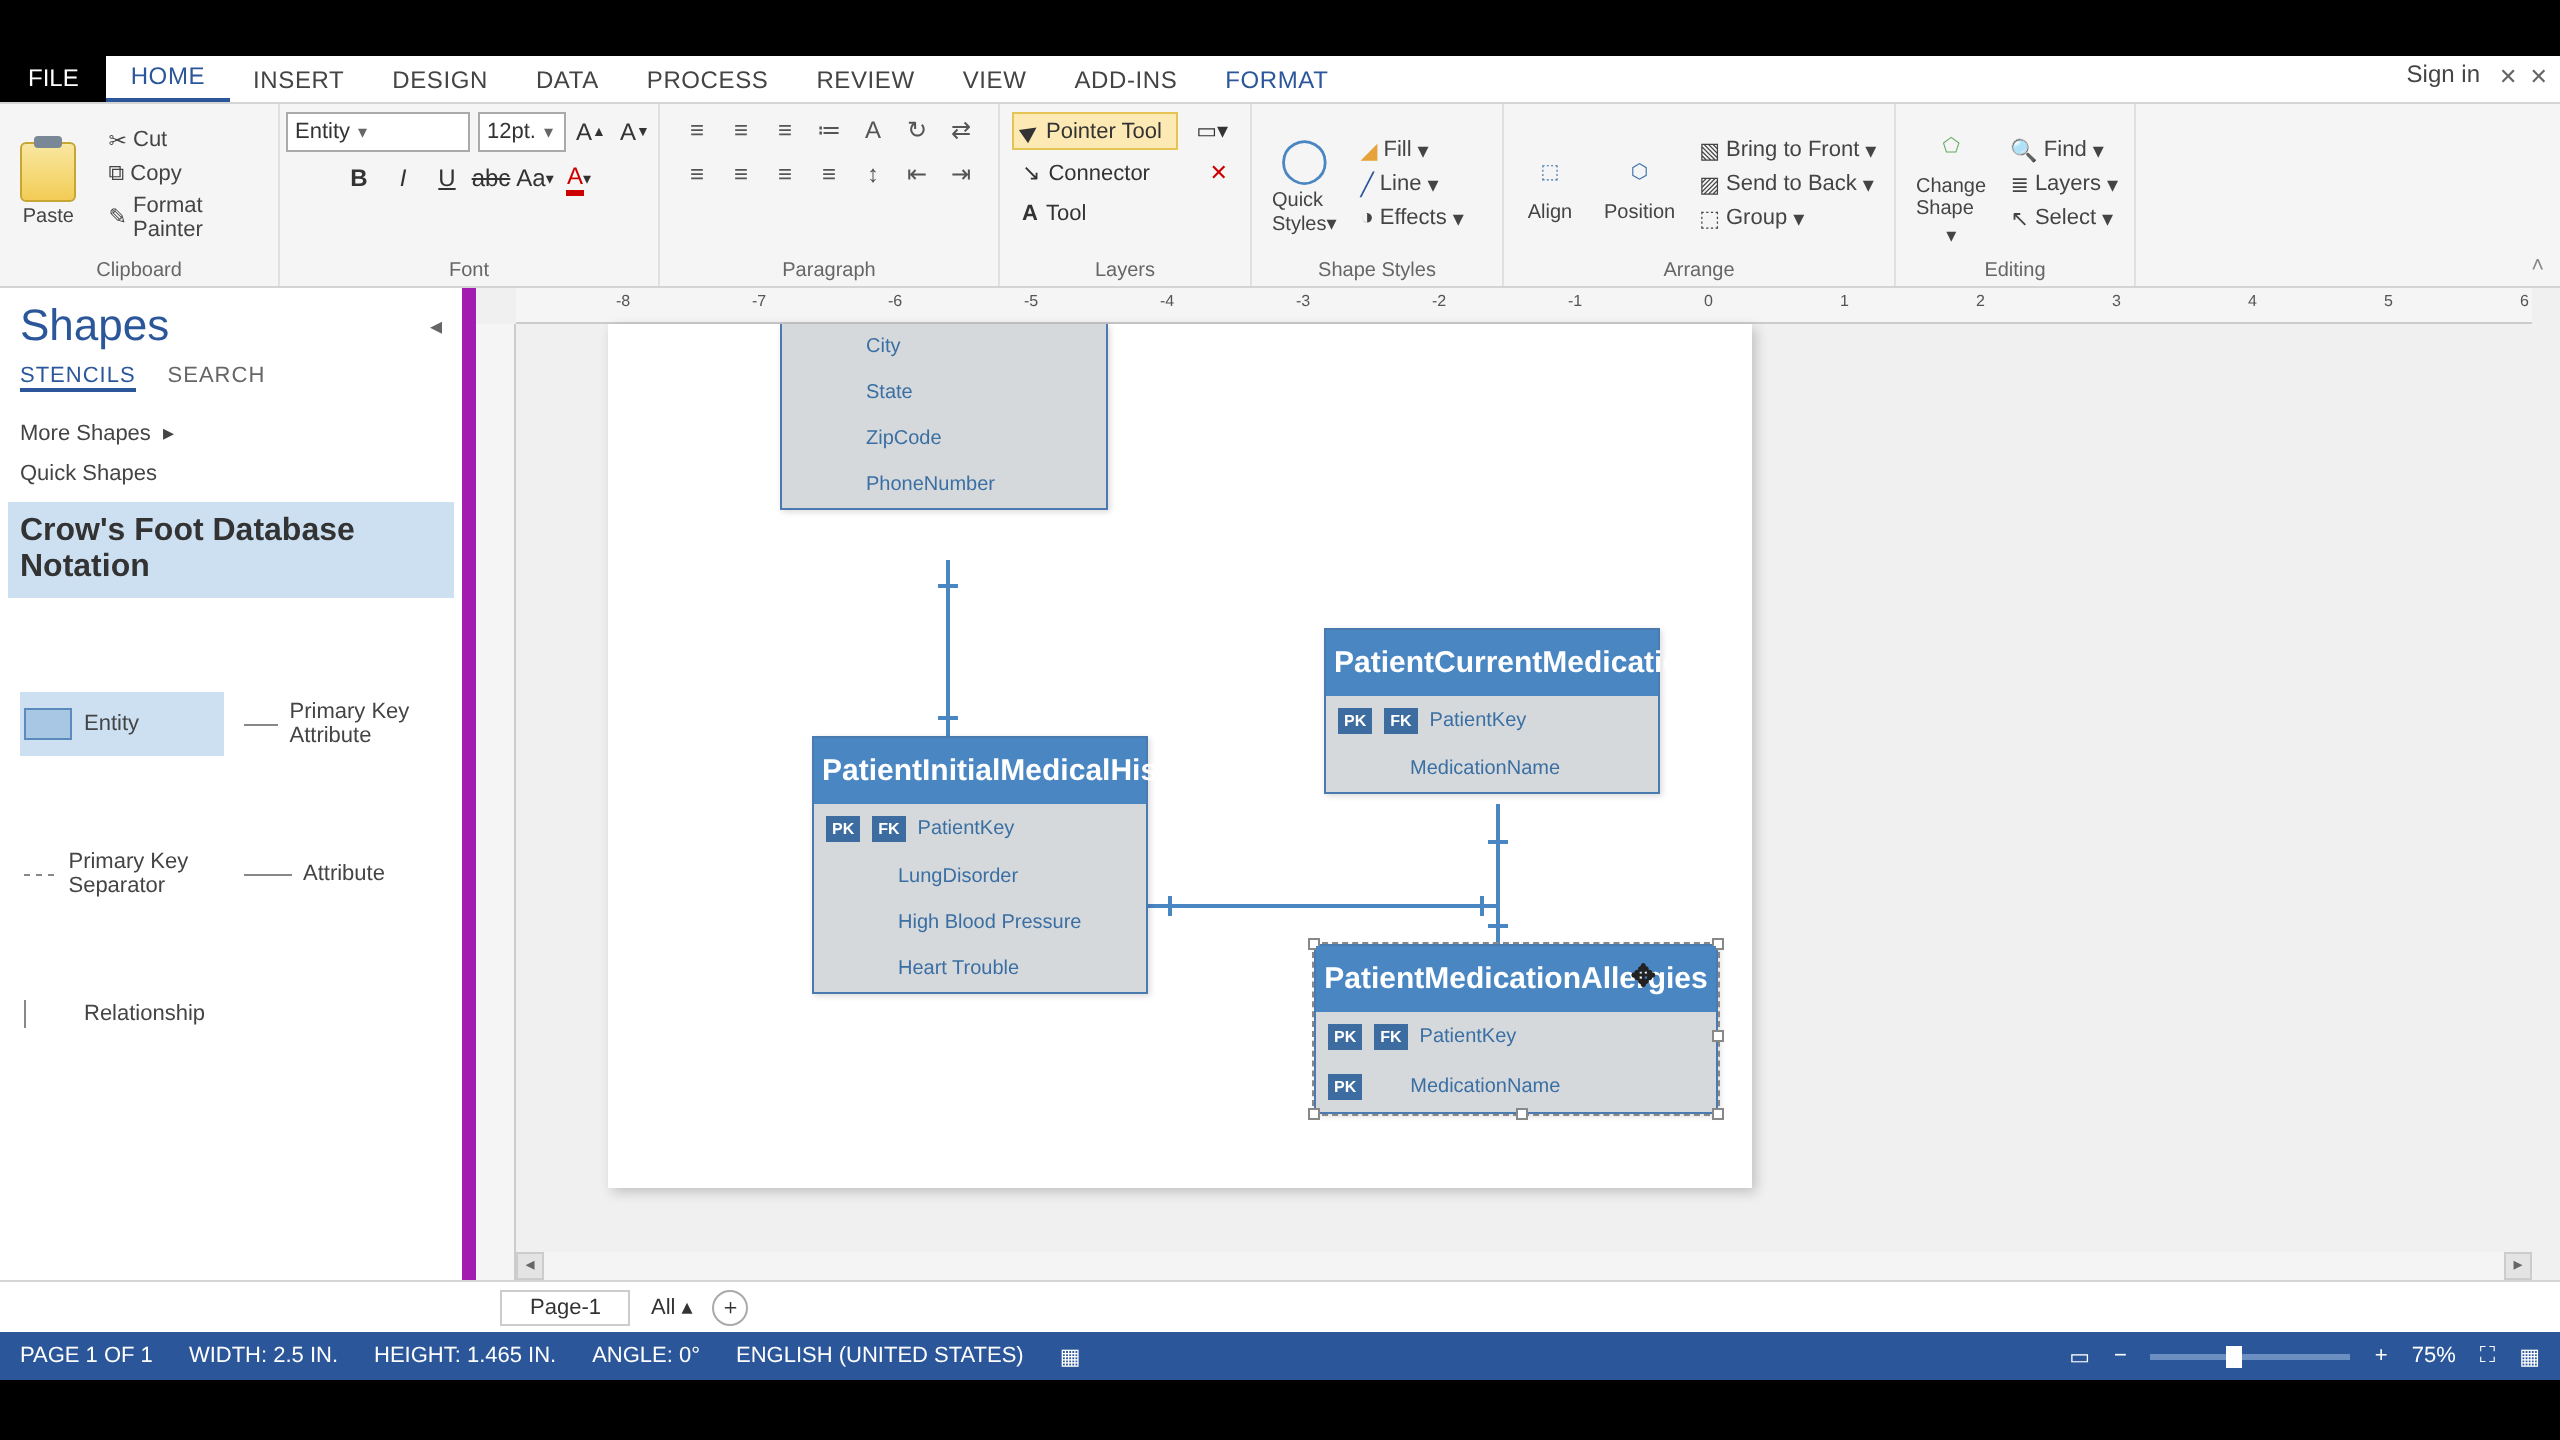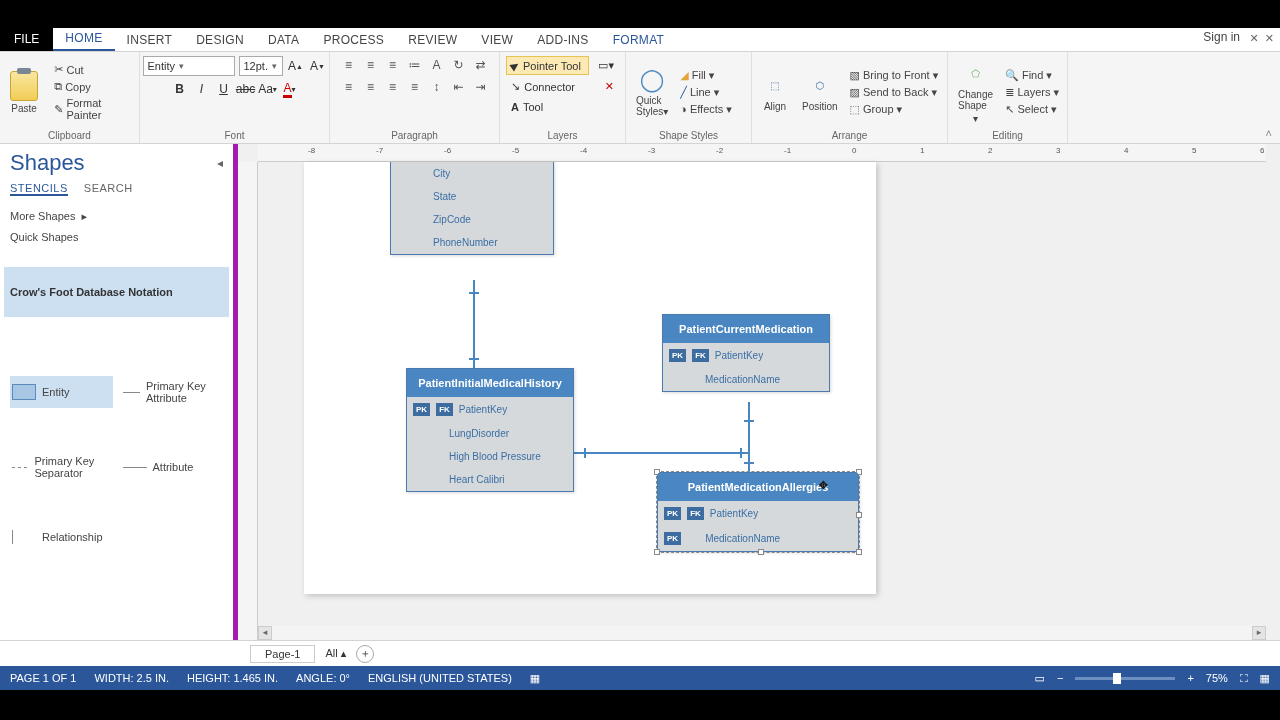--- a/index.html
+++ b/index.html
@@ -43,41 +43,41 @@
 
 .tool-item { display: flex; align-items: center; gap: 4px; font-size: 11px; padding: 2px 4px; border: 1px solid transparent; }
 .tool-item.active { background: #fde9b3; border-color: #e5c454; }
 .cursor-ico { width: 0; height: 0; border-left: 8px solid #333; border-top: 4px solid transparent; border-bottom: 4px solid transparent; transform: rotate(-35deg); }
 
 .bigbtn { display: flex; flex-direction: column; align-items: center; font-size: 10px; color: #444; padding: 0 4px; gap: 2px; }
 .bigbtn .ic { width: 26px; height: 26px; display: flex; align-items: center; justify-content: center; }
 
 
 .main { display: flex; height: calc(100% - 24px - 92px - 26px - 24px); }
-.shapes-pane { width: 238px; border-right: 5px solid #a21caf; background: #fff; padding: 6px 10px; }
+.shapes-pane { width: 238px; border-right: 7px solid #a21caf; background: #fff; padding: 6px 10px; }
 .shapes-title { font-size: 22px; color: #2b579a; font-weight: 300; margin-bottom: 6px; display: flex; justify-content: space-between; align-items: center; }
 .shapes-tabs { display: flex; gap: 16px; font-size: 11px; color: #666; letter-spacing: .5px; margin-bottom: 10px; }
 .shapes-tabs .act { color: #2b579a; border-bottom: 2px solid #2b579a; }
 .pane-link { font-size: 11px; color: #444; padding: 4px 0; cursor: pointer; }
-.pane-sel { background: #cde0f2; padding: 19px 6px; font-size: 11px; font-weight: bold; color: #333; margin: 20px -6px; }
+.pane-sel { background: #cde0f2; padding: 6px 6px; font-size: 16px; font-weight: bold; color: #333; margin: 4px -6px; }
 .shape-grid { display: grid; grid-template-columns: 1fr 1fr; gap: 4px 8px; margin-top: 8px; }
 .shape-item { display: flex; align-items: center; gap: 6px; font-size: 11px; color: #444; padding: 4px 2px; margin-top: 39px; }
 .shape-item.sel { background: #cde0f2; }
 .shp-ico { width: 24px; height: 16px; border: 1px solid #5b8bbd; background: #a8c7e4; }
 .shp-line { width: 24px; height: 1px; background: #888; position: relative; }
 
 .canvas-wrap { flex: 1; background: #f0f0f0; position: relative; overflow: hidden; }
 .hruler { position: absolute; top: 0; left: 20px; right: 14px; height: 18px; background: #f5f5f5; border-bottom: 1px solid #ccc; font-size: 8px; color: #555; }
 .hruler span { position: absolute; top: 2px; }
 .vruler { position: absolute; top: 18px; left: 0; width: 20px; bottom: 0; background: #f5f5f5; border-right: 1px solid #ccc; }
 .page { position: absolute; top: 18px; left: 66px; width: 572px; height: 432px; background: #fff; box-shadow: 2px 2px 6px rgba(0,0,0,.2); }
 
 
 .entity { position: absolute; border: 1px solid #4a7ab0; background: #d5d9dc; box-shadow: 1px 1px 3px rgba(0,0,0,.15); }
-.entity-header { background: #4a87c2; color: #fff; text-align: center; font-size: 11px; padding: 8px 4px; font-weight: 600; }
+.entity-header { background: #4a87c2; color: #fff; text-align: center; font-size: 15px; padding: 8px 4px; font-weight: 600; }
 .entity-row { display: flex; align-items: center; padding: 6px 6px; font-size: 10px; color: #3b6fa3; gap: 6px; }
 .key-badge { background: #3d6da0; color: #fff; font-size: 8px; padding: 2px 3px; font-weight: bold; }
 .entity.selected { outline: 1px dashed #888; }
 .sel-handle { position: absolute; width: 6px; height: 6px; background: #fff; border: 1px solid #888; }
 
 .connector { position: absolute; background: #4a87c2; }
 
 .hscroll { position: absolute; bottom: 0; left: 20px; right: 14px; height: 14px; background: #f0f0f0; display: flex; }
 .hscroll .arr { width: 14px; background: #e4e4e4; border: 1px solid #ccc; text-align: center; font-size: 9px; color: #666; }
 .hscroll .track { flex: 1; background: #f4f4f4; }
@@ -363,21 +363,21 @@
           <div class="entity-row">
               <span style="width:30px"></span>
               <span>LungDisorder</span>
             </div>
           <div class="entity-row">
               <span style="width:30px"></span>
               <span>High Blood Pressure</span>
             </div>
           <div class="entity-row">
               <span style="width:30px"></span>
-              <span>Heart Calibri</span>
+              <span>Heart Trouble</span>
             </div>
         </div>
 
         <div class="entity" style="left:358px;top:152px;width:168px">
           <div class="entity-header">PatientCurrentMedication</div>
           <div class="entity-row">
               <span class="key-badge">PK</span>
               <span class="key-badge">FK</span>
               <span>PatientKey</span>
             </div>

